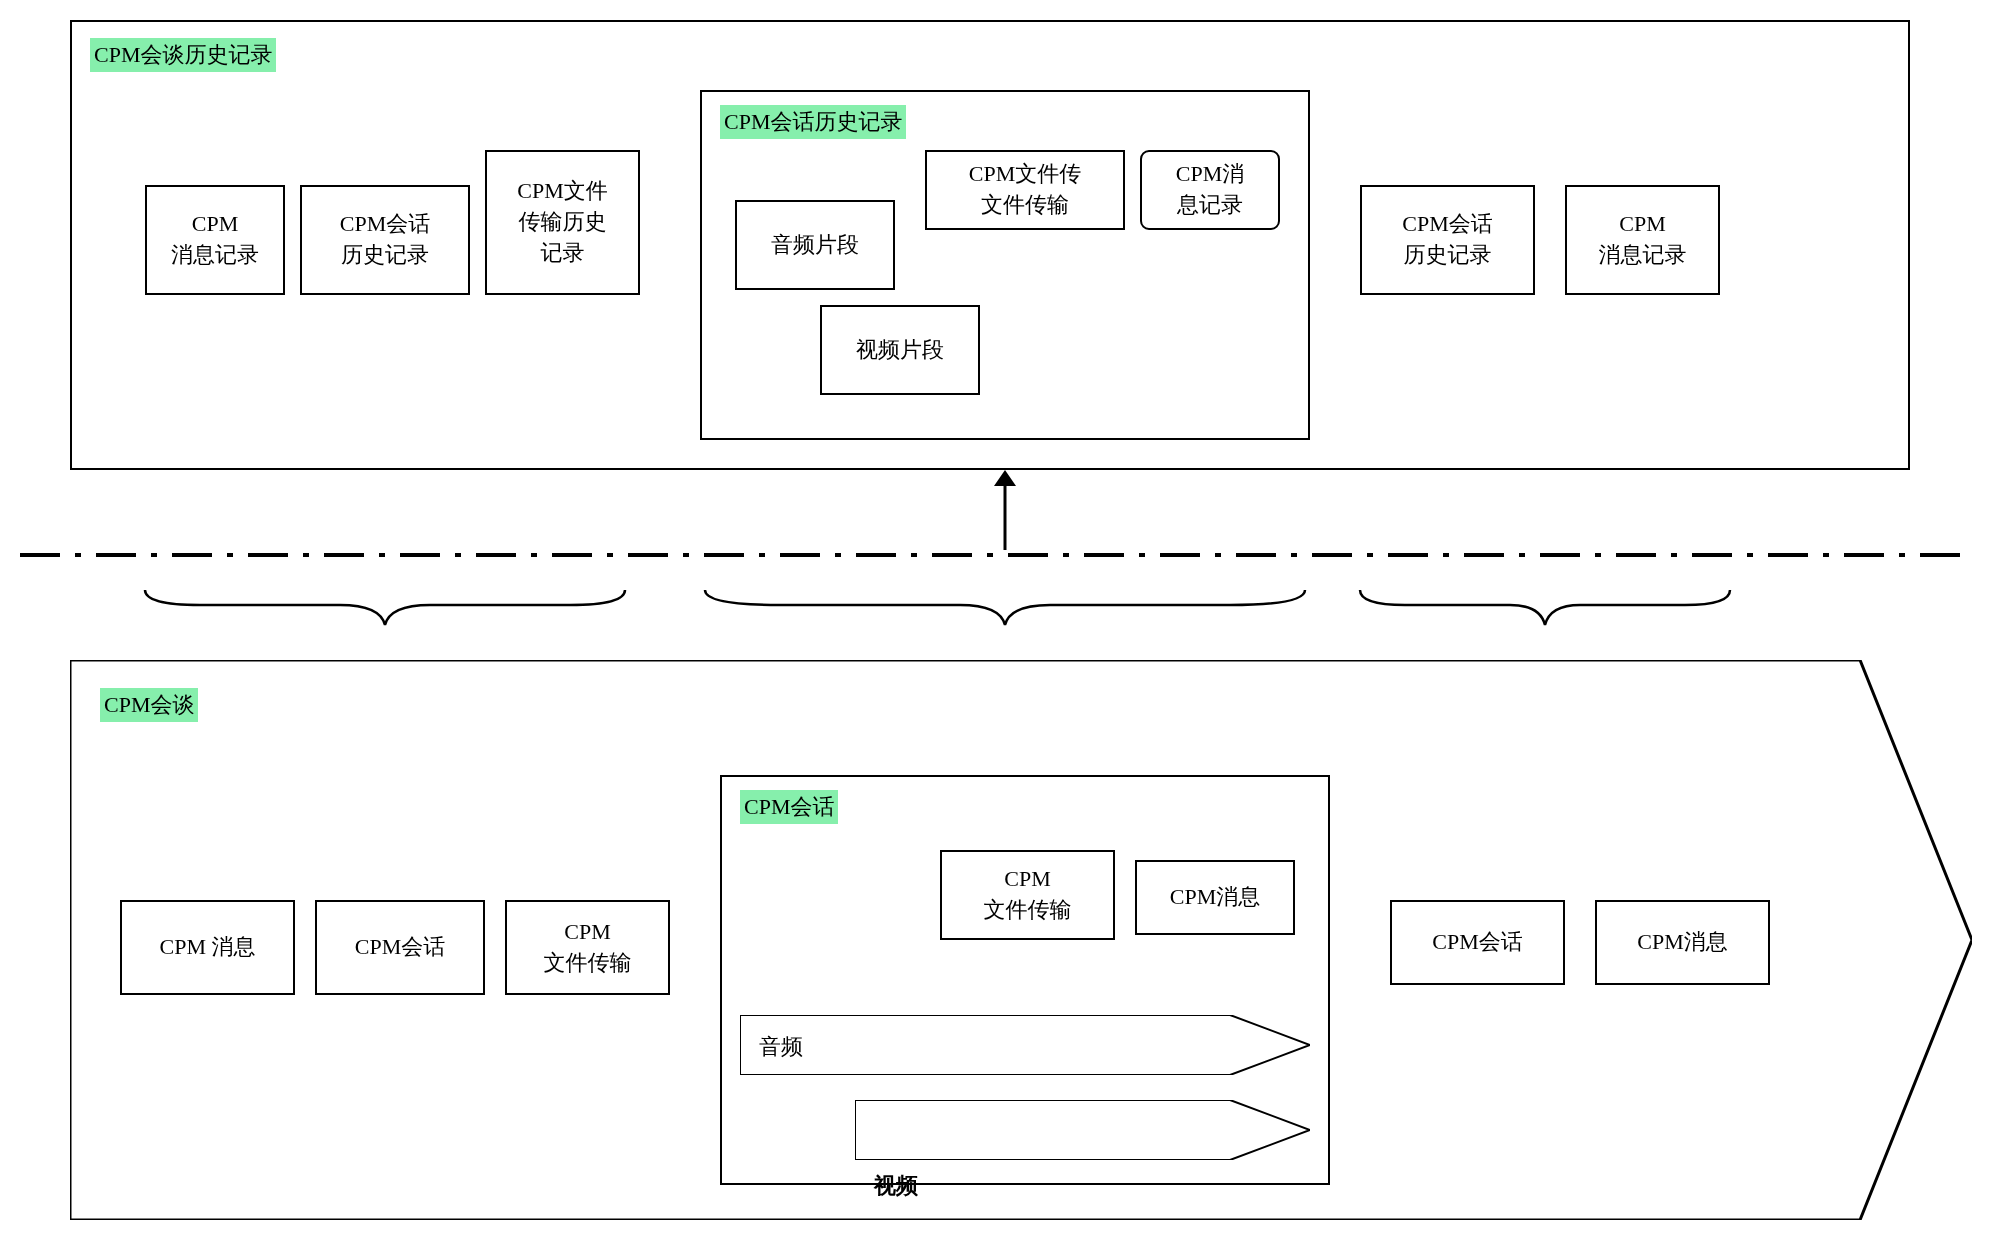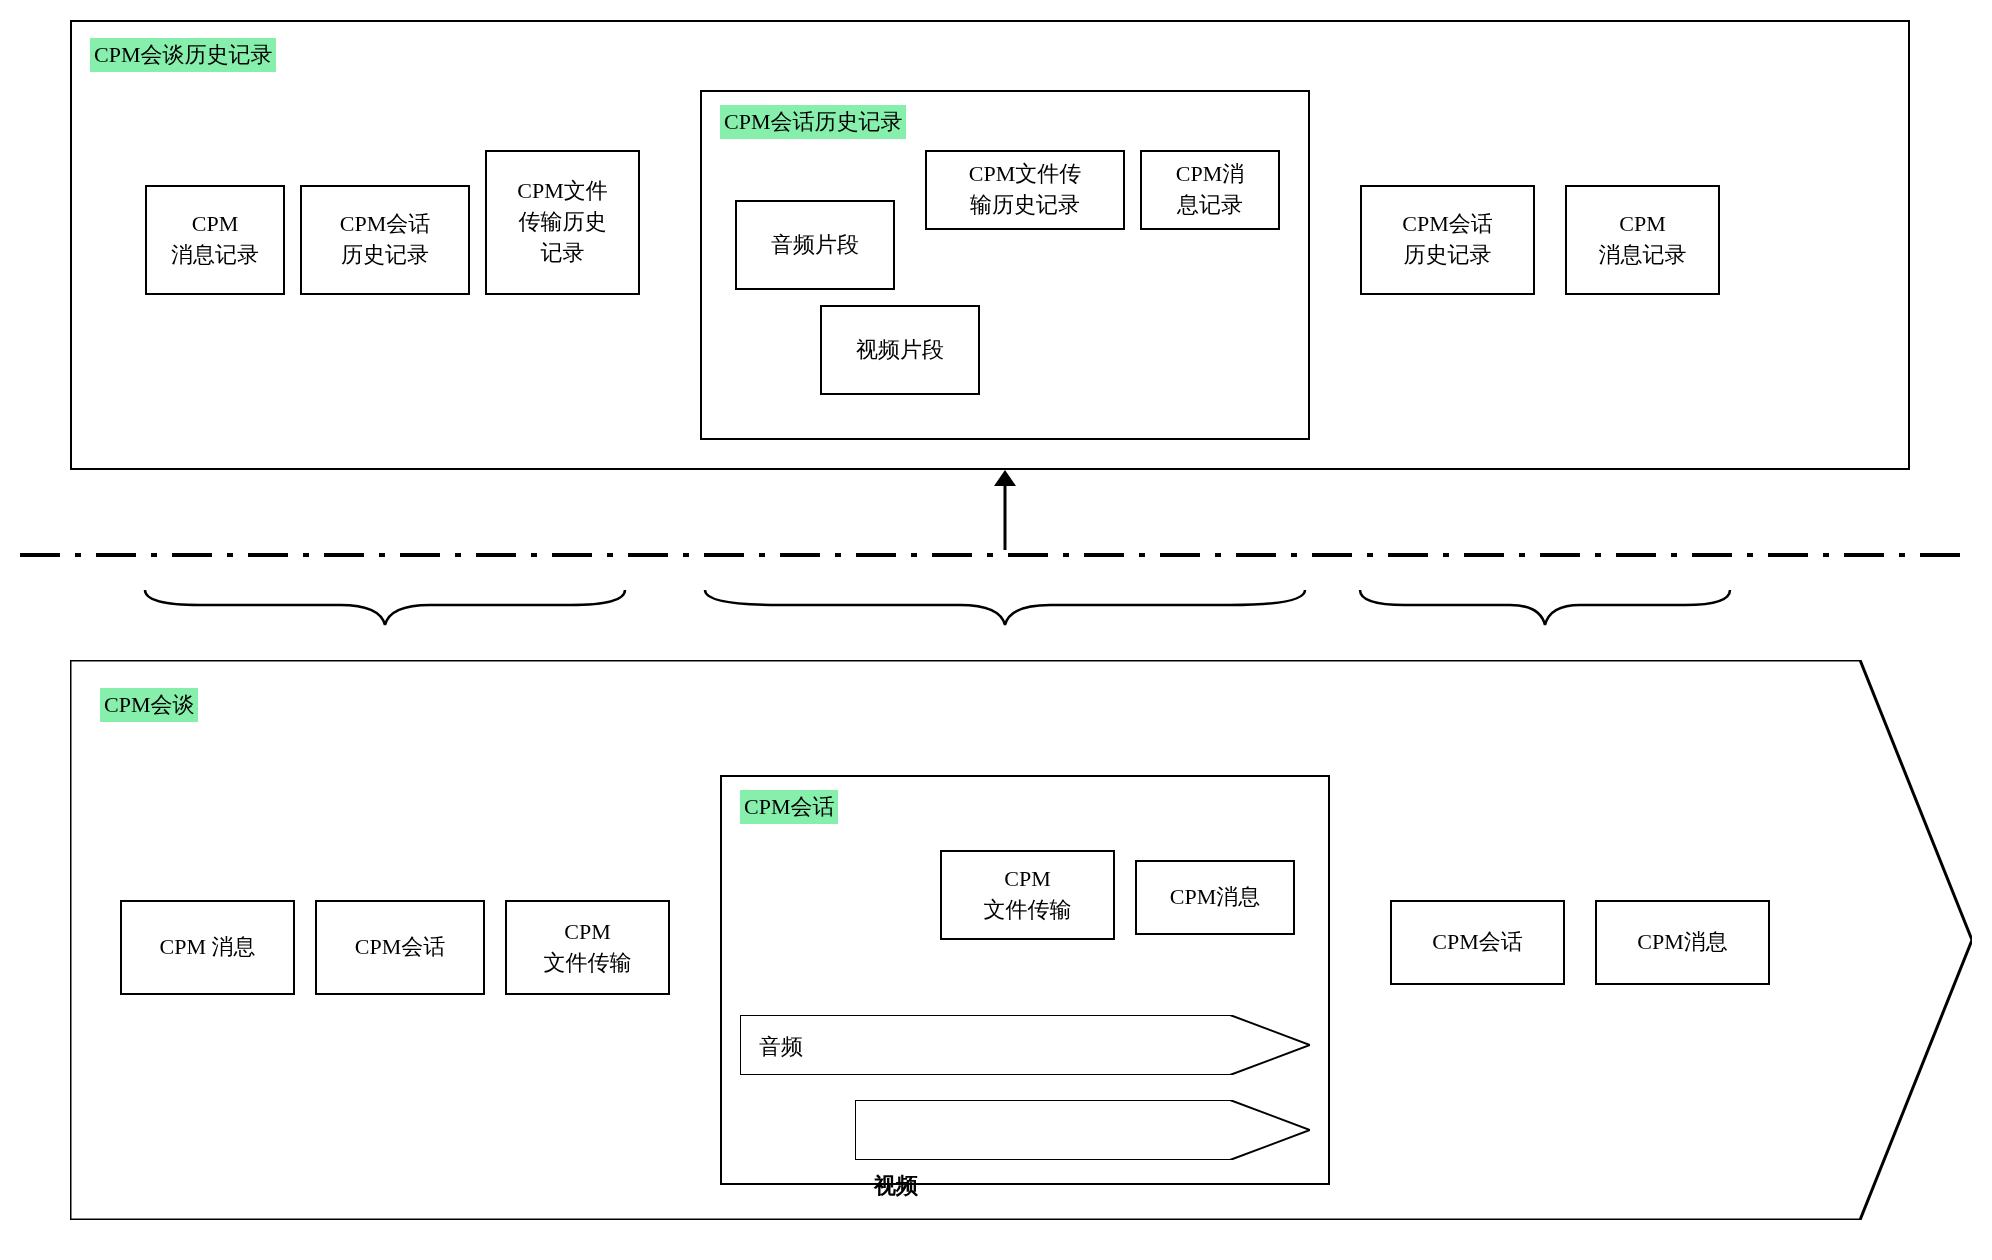--- a/index.html
+++ b/index.html
@@ -49,22 +49,22 @@
   <div class="box cell" style="left:280px; top:165px; width:170px; height:110px; white-space:pre-line;">CPM会话
 历史记录</div>
   <div class="box cell" style="left:465px; top:130px; width:155px; height:145px; white-space:pre-line;">CPM文件
 传输历史
 记录</div>
 
   <div class="box" style="left:680px; top:70px; width:610px; height:350px;"></div>
   <div class="label" style="left:700px; top:85px;">CPM会话历史记录</div>
 
   <div class="box cell" style="left:905px; top:130px; width:200px; height:80px; white-space:pre-line;">CPM文件传
-输历史记录</div>
-  <div class="box cell" style="left:1120px; top:130px; width:140px; height:80px; white-space:pre-line;">CPM消
+文件传输</div>
+  <div class="box cell" style="left:1120px; top:130px; width:140px; height:80px; white-space:pre-line;border-radius:9px;">CPM消
 息记录</div>
   <div class="box cell" style="left:715px; top:180px; width:160px; height:90px;">音频片段</div>
   <div class="box cell" style="left:800px; top:285px; width:160px; height:90px;">视频片段</div>
 
   <div class="box cell" style="left:1340px; top:165px; width:175px; height:110px; white-space:pre-line;">CPM会话
 历史记录</div>
   <div class="box cell" style="left:1545px; top:165px; width:155px; height:110px; white-space:pre-line;">CPM
 消息记录</div>
 
   <svg style="position:absolute; left:970px; top:450px; width:30px; height:80px;" viewBox="0 0 30 80">

